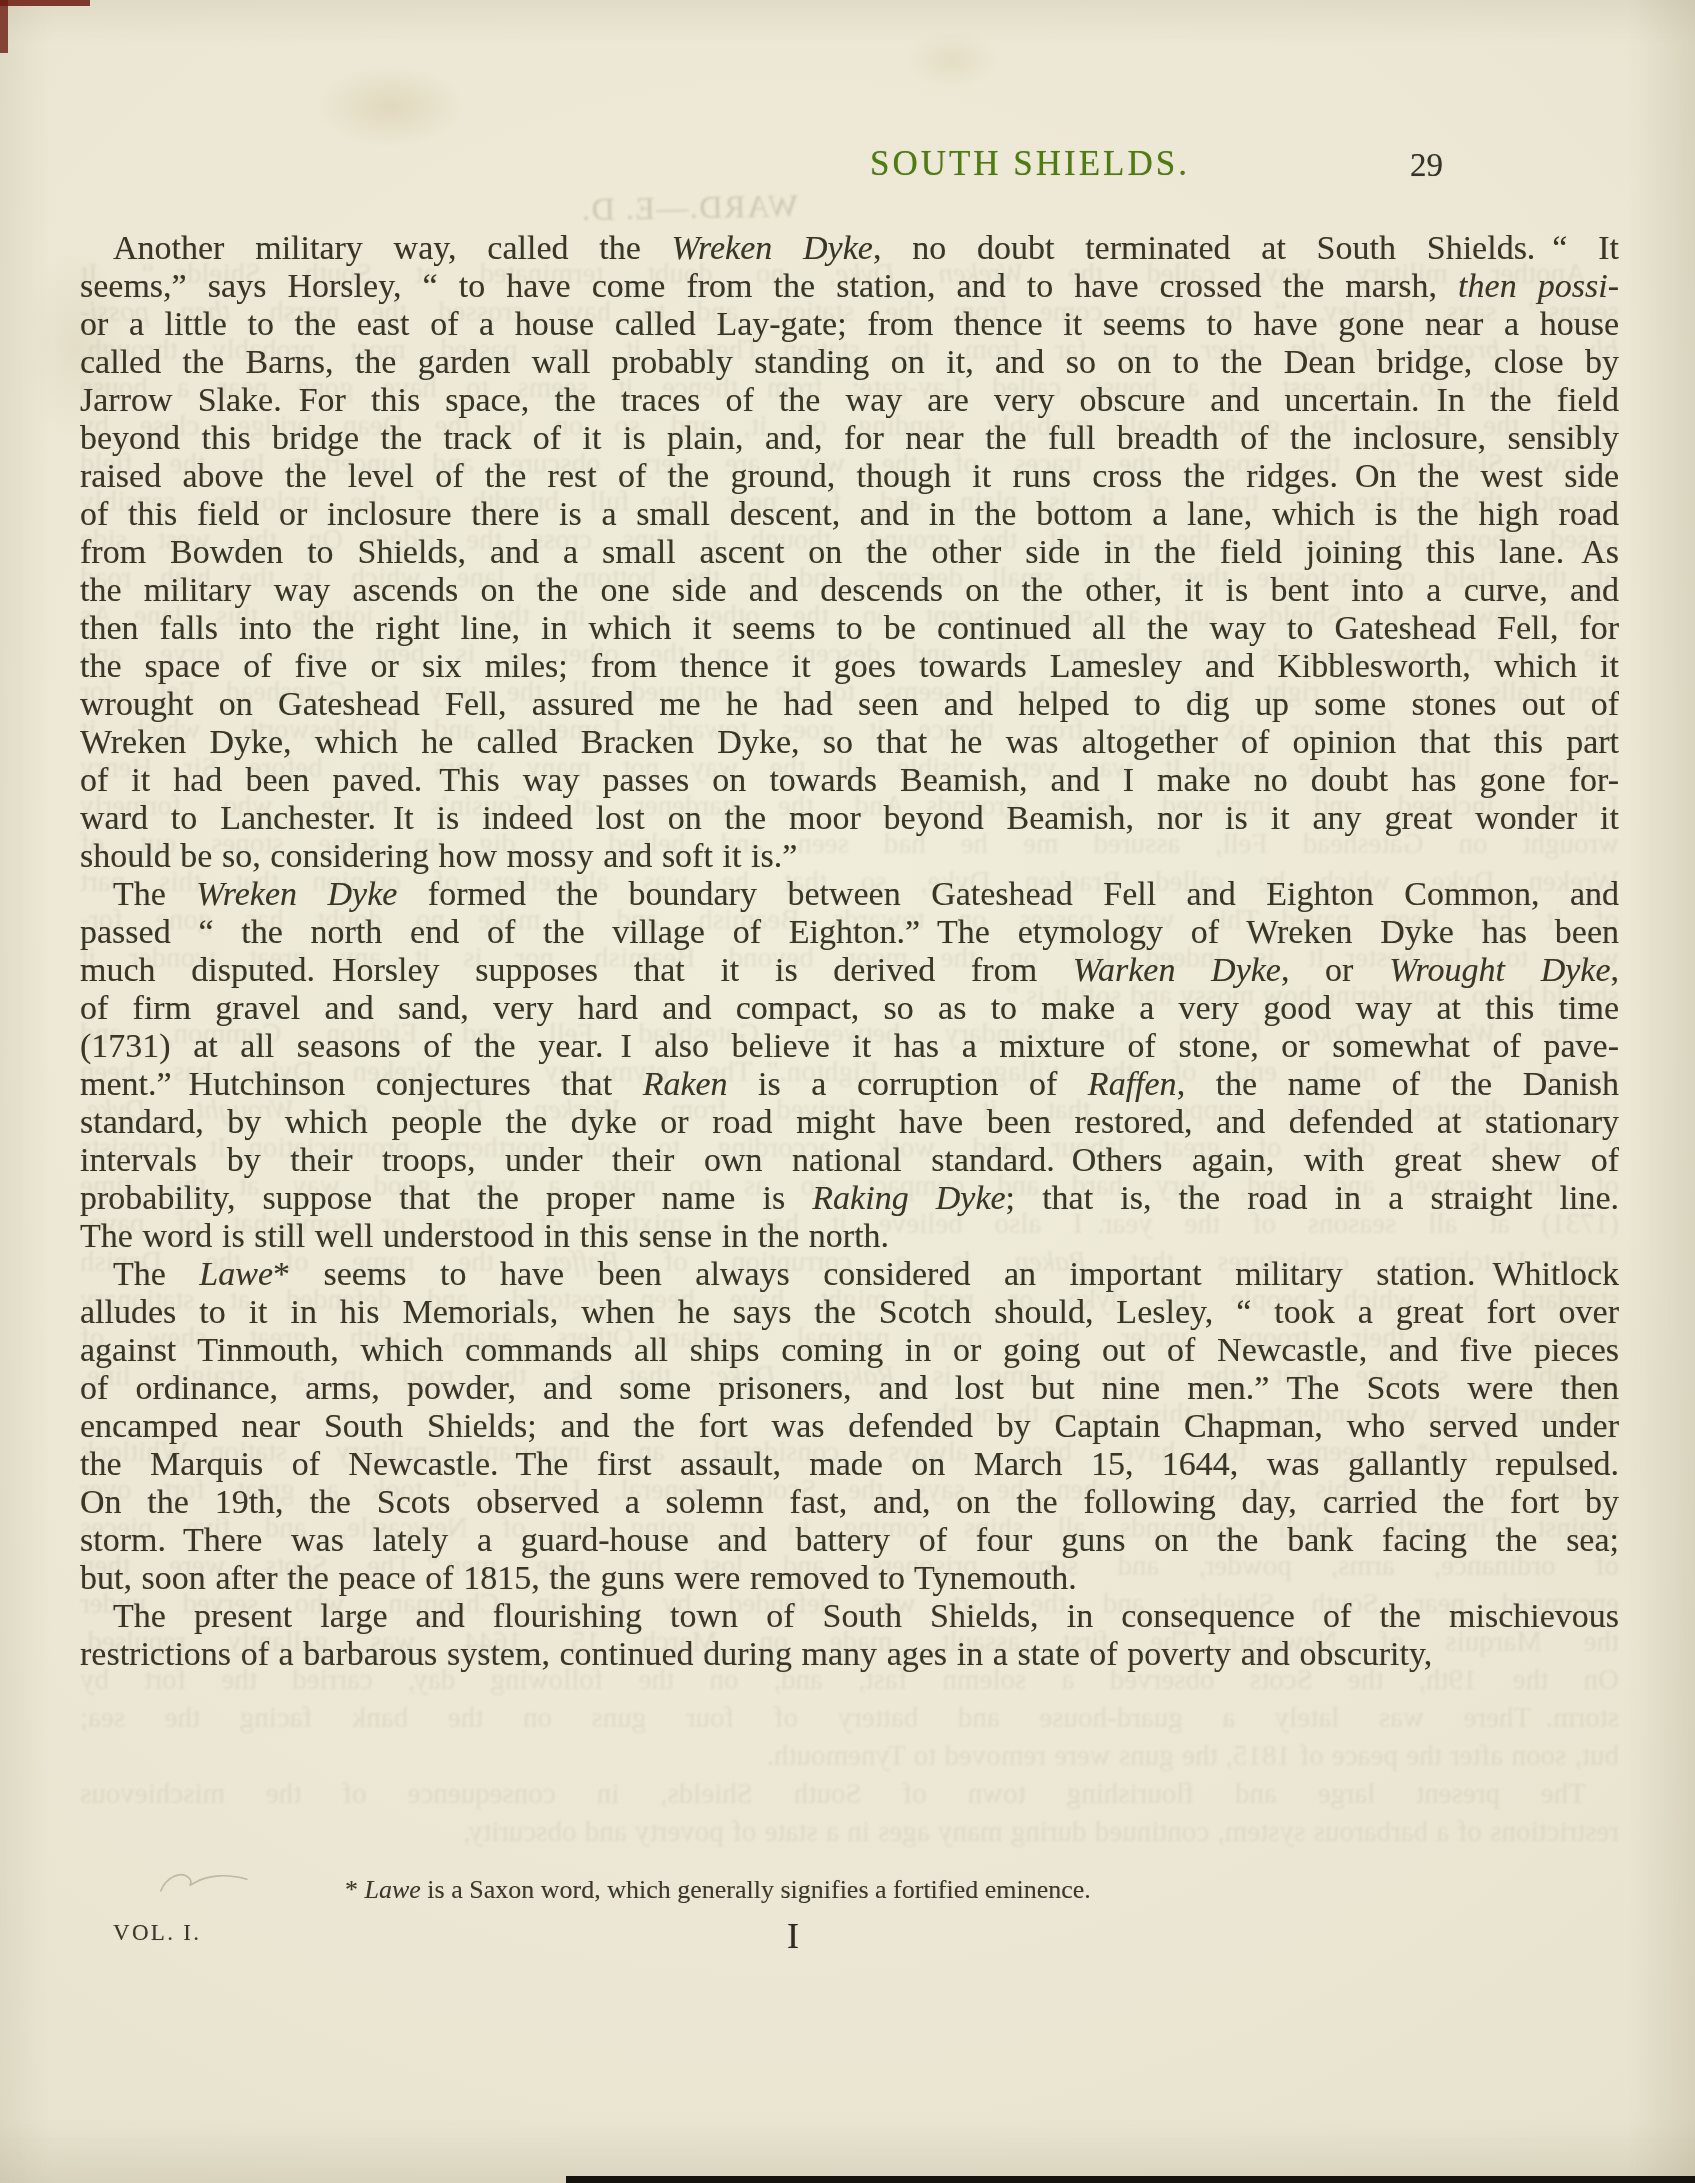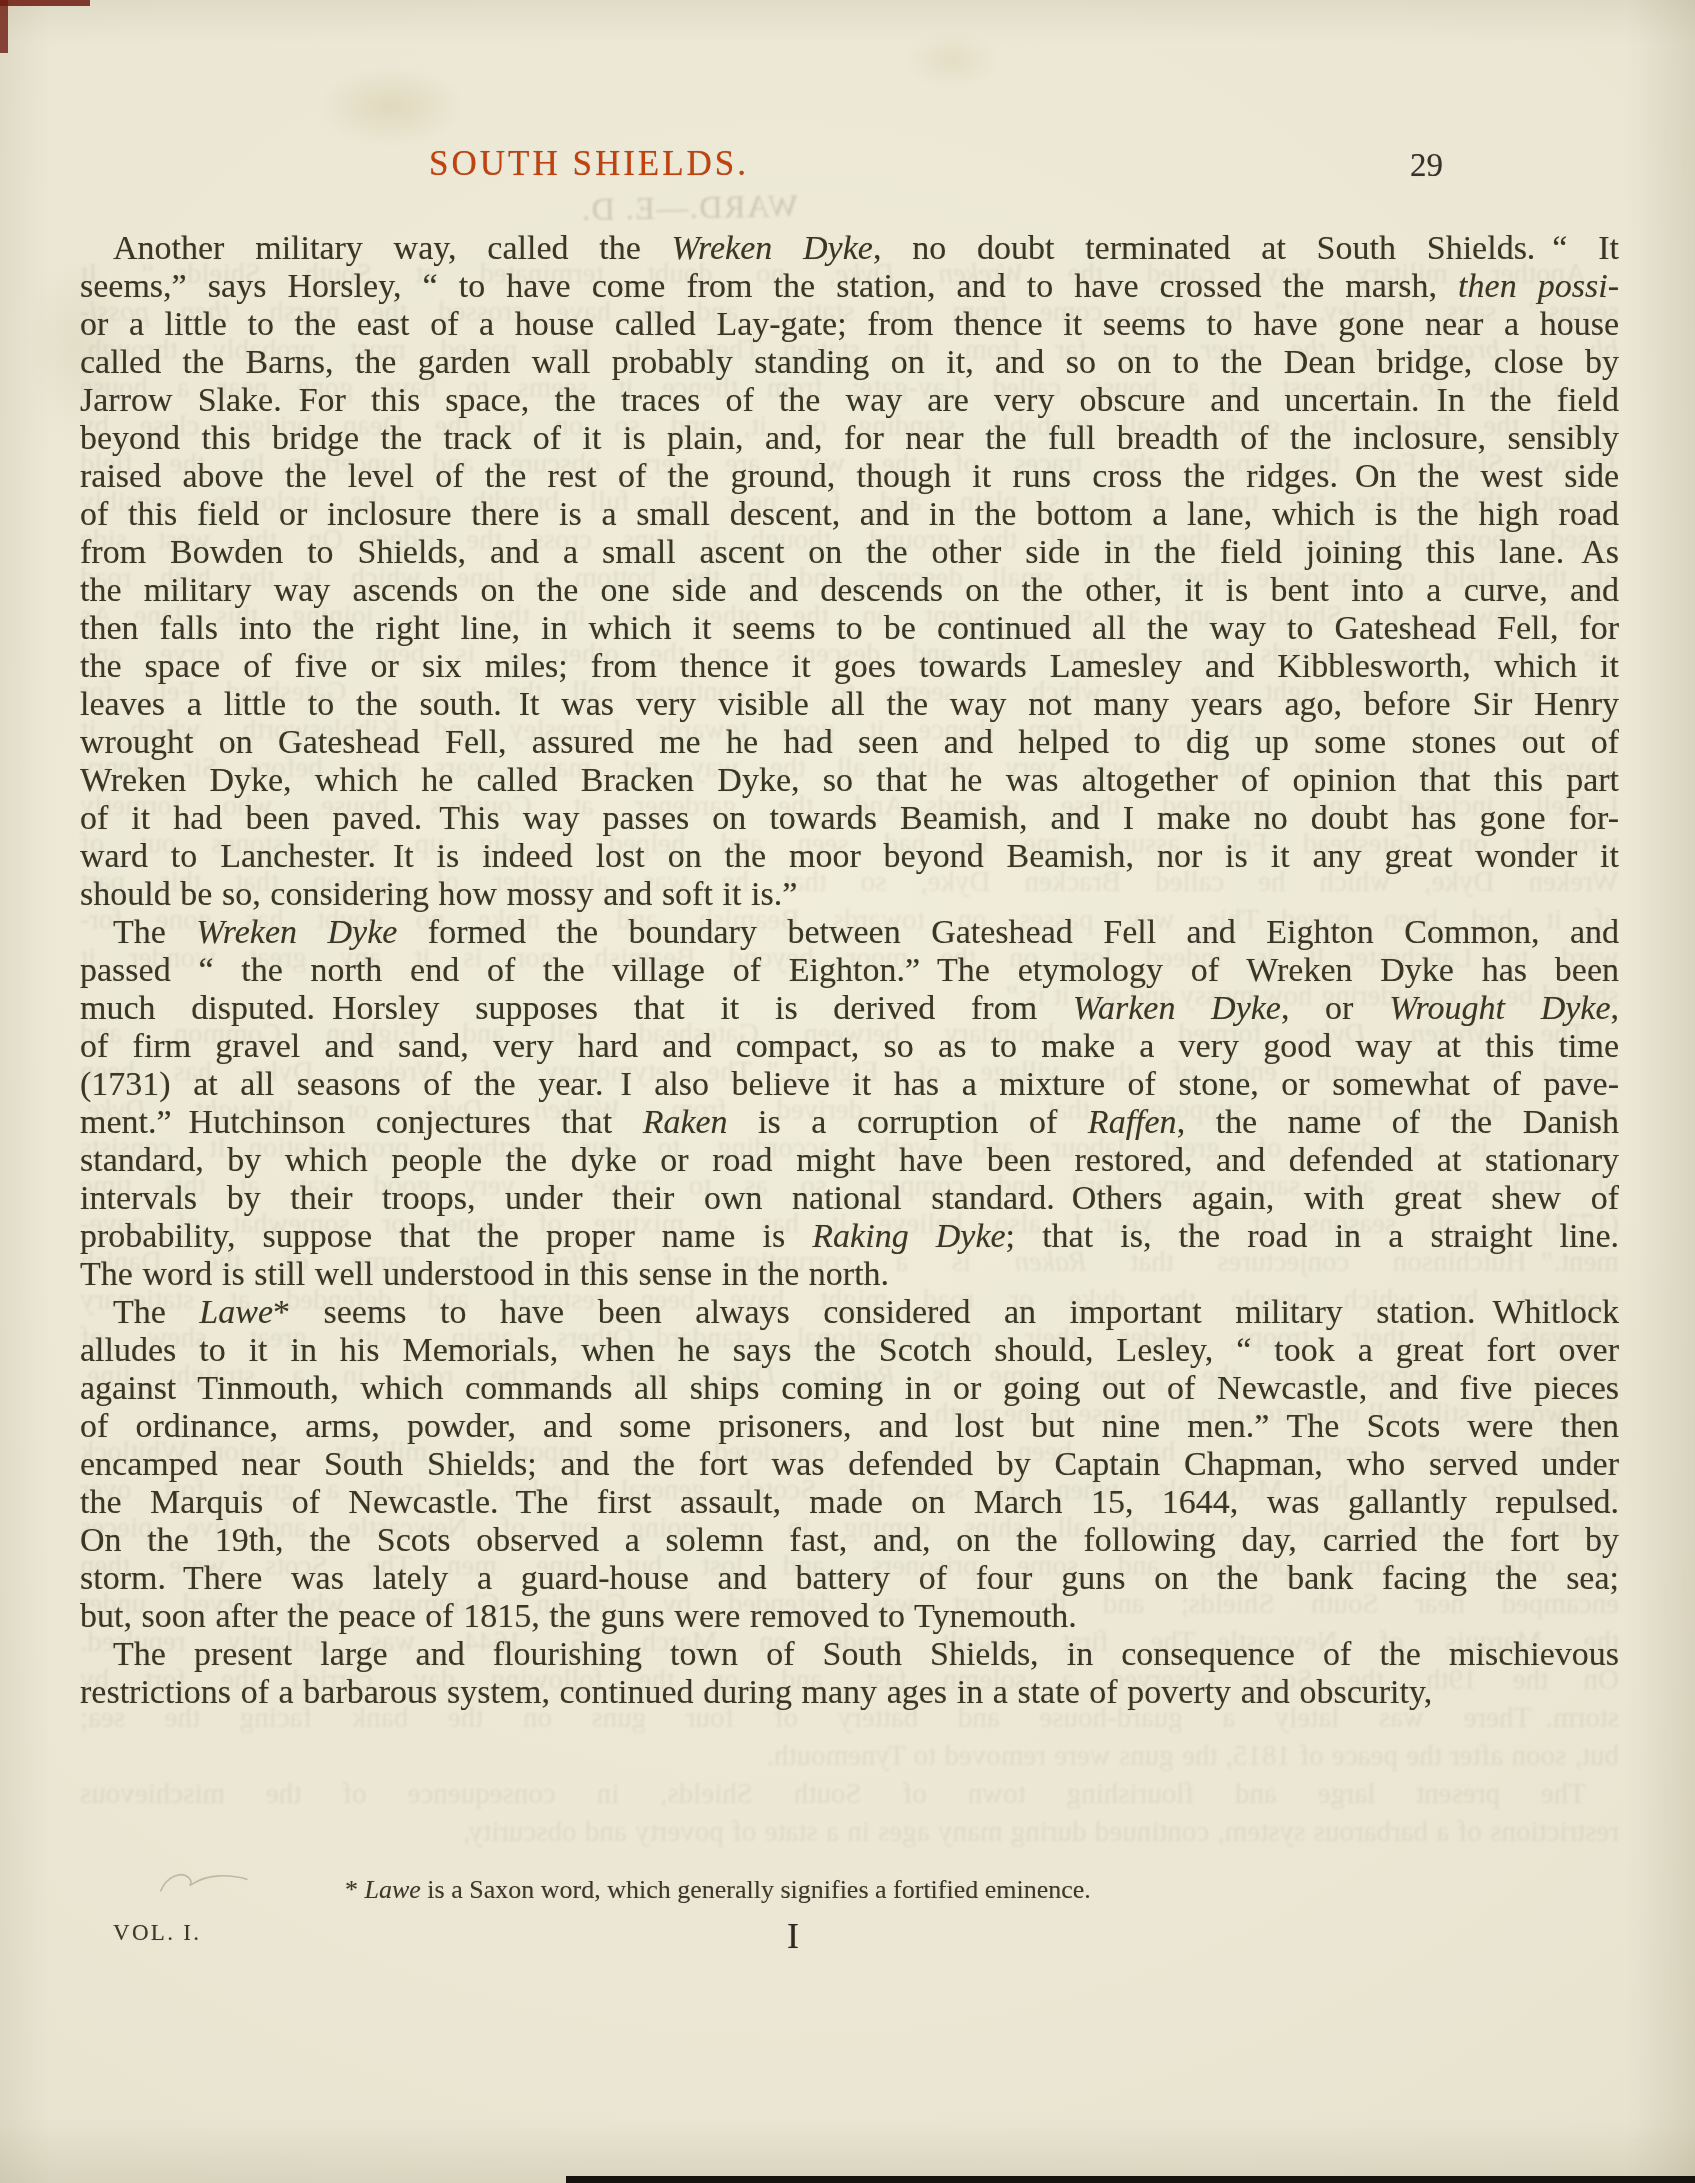--- a/index.html
+++ b/index.html
@@ -8,22 +8,22 @@
     font-family:"Liberation Serif","DejaVu Serif",serif;
     background:
       linear-gradient(to right, rgba(125,112,78,0.10) 0%, rgba(125,112,78,0) 3%, rgba(125,112,78,0) 96%, rgba(125,112,78,0.16) 100%),
       linear-gradient(to bottom, rgba(125,112,78,0.10) 0%, rgba(125,112,78,0) 2%, rgba(125,112,78,0) 97%, rgba(125,112,78,0.14) 100%),
       radial-gradient(ellipse 150% 120% at 46% 40%, #f0edda 0%, #ebe7d4 40%, #e6e1cc 68%, #dcd6bf 88%, #d2ccb2 100%);
   }
   .page{position:absolute;inset:0;}
 
   
   .title{
-    position:absolute;top:144px;left:429px;width:752px;text-align:left;
-    font-size:35px;letter-spacing:3px;color:#c2410c;
+    position:absolute;top:144px;left:438px;width:752px;text-align:right;
+    font-size:35px;letter-spacing:3px;color:#4d7c0f;
     text-shadow:0 0 0.8px rgba(47,45,36,0.45);
   }
   .pagenum{
     position:absolute;top:147px;left:1368px;width:75px;
     font-size:33px;color:#35332a;text-shadow:0 0 0.8px rgba(47,45,36,0.4);text-align:right;
   }
   .ghost-fragment{
     position:absolute;top:190px;left:497px;width:301px;
     font-size:32px;color:#8d8669;opacity:0.33;filter:blur(0.8px);
     transform:scaleX(-1) rotate(1deg);letter-spacing:1.5px;
@@ -147,21 +147,20 @@
       <div class="line"><span>or a little to the east of a house called Lay-gate; from thence it seems to have gone near a house</span></div>
       <div class="line"><span>called the Barns, the garden wall probably standing on it, and so on to the Dean bridge, close by</span></div>
       <div class="line"><span>Jarrow Slake. For this space, the traces of the way are very obscure and uncertain. In the field</span></div>
       <div class="line"><span>beyond this bridge the track of it is plain, and, for near the full breadth of the inclosure, sensibly</span></div>
       <div class="line"><span>raised above the level of the rest of the ground, though it runs cross the ridges. On the west side</span></div>
       <div class="line"><span>of this field or inclosure there is a small descent, and in the bottom a lane, which is the high road</span></div>
       <div class="line"><span>from Bowden to Shields, and a small ascent on the other side in the field joining this lane. As</span></div>
       <div class="line"><span>the military way ascends on the one side and descends on the other, it is bent into a curve, and</span></div>
       <div class="line"><span>then falls into the right line, in which it seems to be continued all the way to Gateshead Fell, for</span></div>
       <div class="line"><span>the space of five or six miles; from thence it goes towards Lamesley and Kibblesworth, which it</span></div>
-      <div class="line"><span>leaves a little to the south. It was very visible all the way not many years ago, before Sir Henry</span></div>
       <div class="line"><span>wrought on Gateshead Fell, assured me he had seen and helped to dig up some stones out of</span></div>
       <div class="line"><span>Wreken Dyke, which he called Bracken Dyke, so that he was altogether of opinion that this part</span></div>
       <div class="line"><span>of it had been paved. This way passes on towards Beamish, and I make no doubt has gone for-</span></div>
       <div class="line"><span>ward to Lanchester. It is indeed lost on the moor beyond Beamish, nor is it any great wonder it</span></div>
       <div class="line last"><span>should be so, considering how mossy and soft it is.”</span></div>
       <div class="line first"><span>The </span><span class="it">Wreken Dyke</span><span> formed the boundary between Gateshead Fell and Eighton Common, and</span></div>
       <div class="line"><span>passed “ the north end of the village of Eighton.” The etymology of Wreken Dyke has been</span></div>
       <div class="line"><span>much disputed. Horsley supposes that it is derived from </span><span class="it">Warken Dyke</span><span>, or </span><span class="it">Wrought Dyke</span><span>,</span></div>
       <div class="line"><span>of firm gravel and sand, very hard and compact, so as to make a very good way at this time</span></div>
       <div class="line"><span>(1731) at all seasons of the year. I also believe it has a mixture of stone, or somewhat of pave-</span></div>

